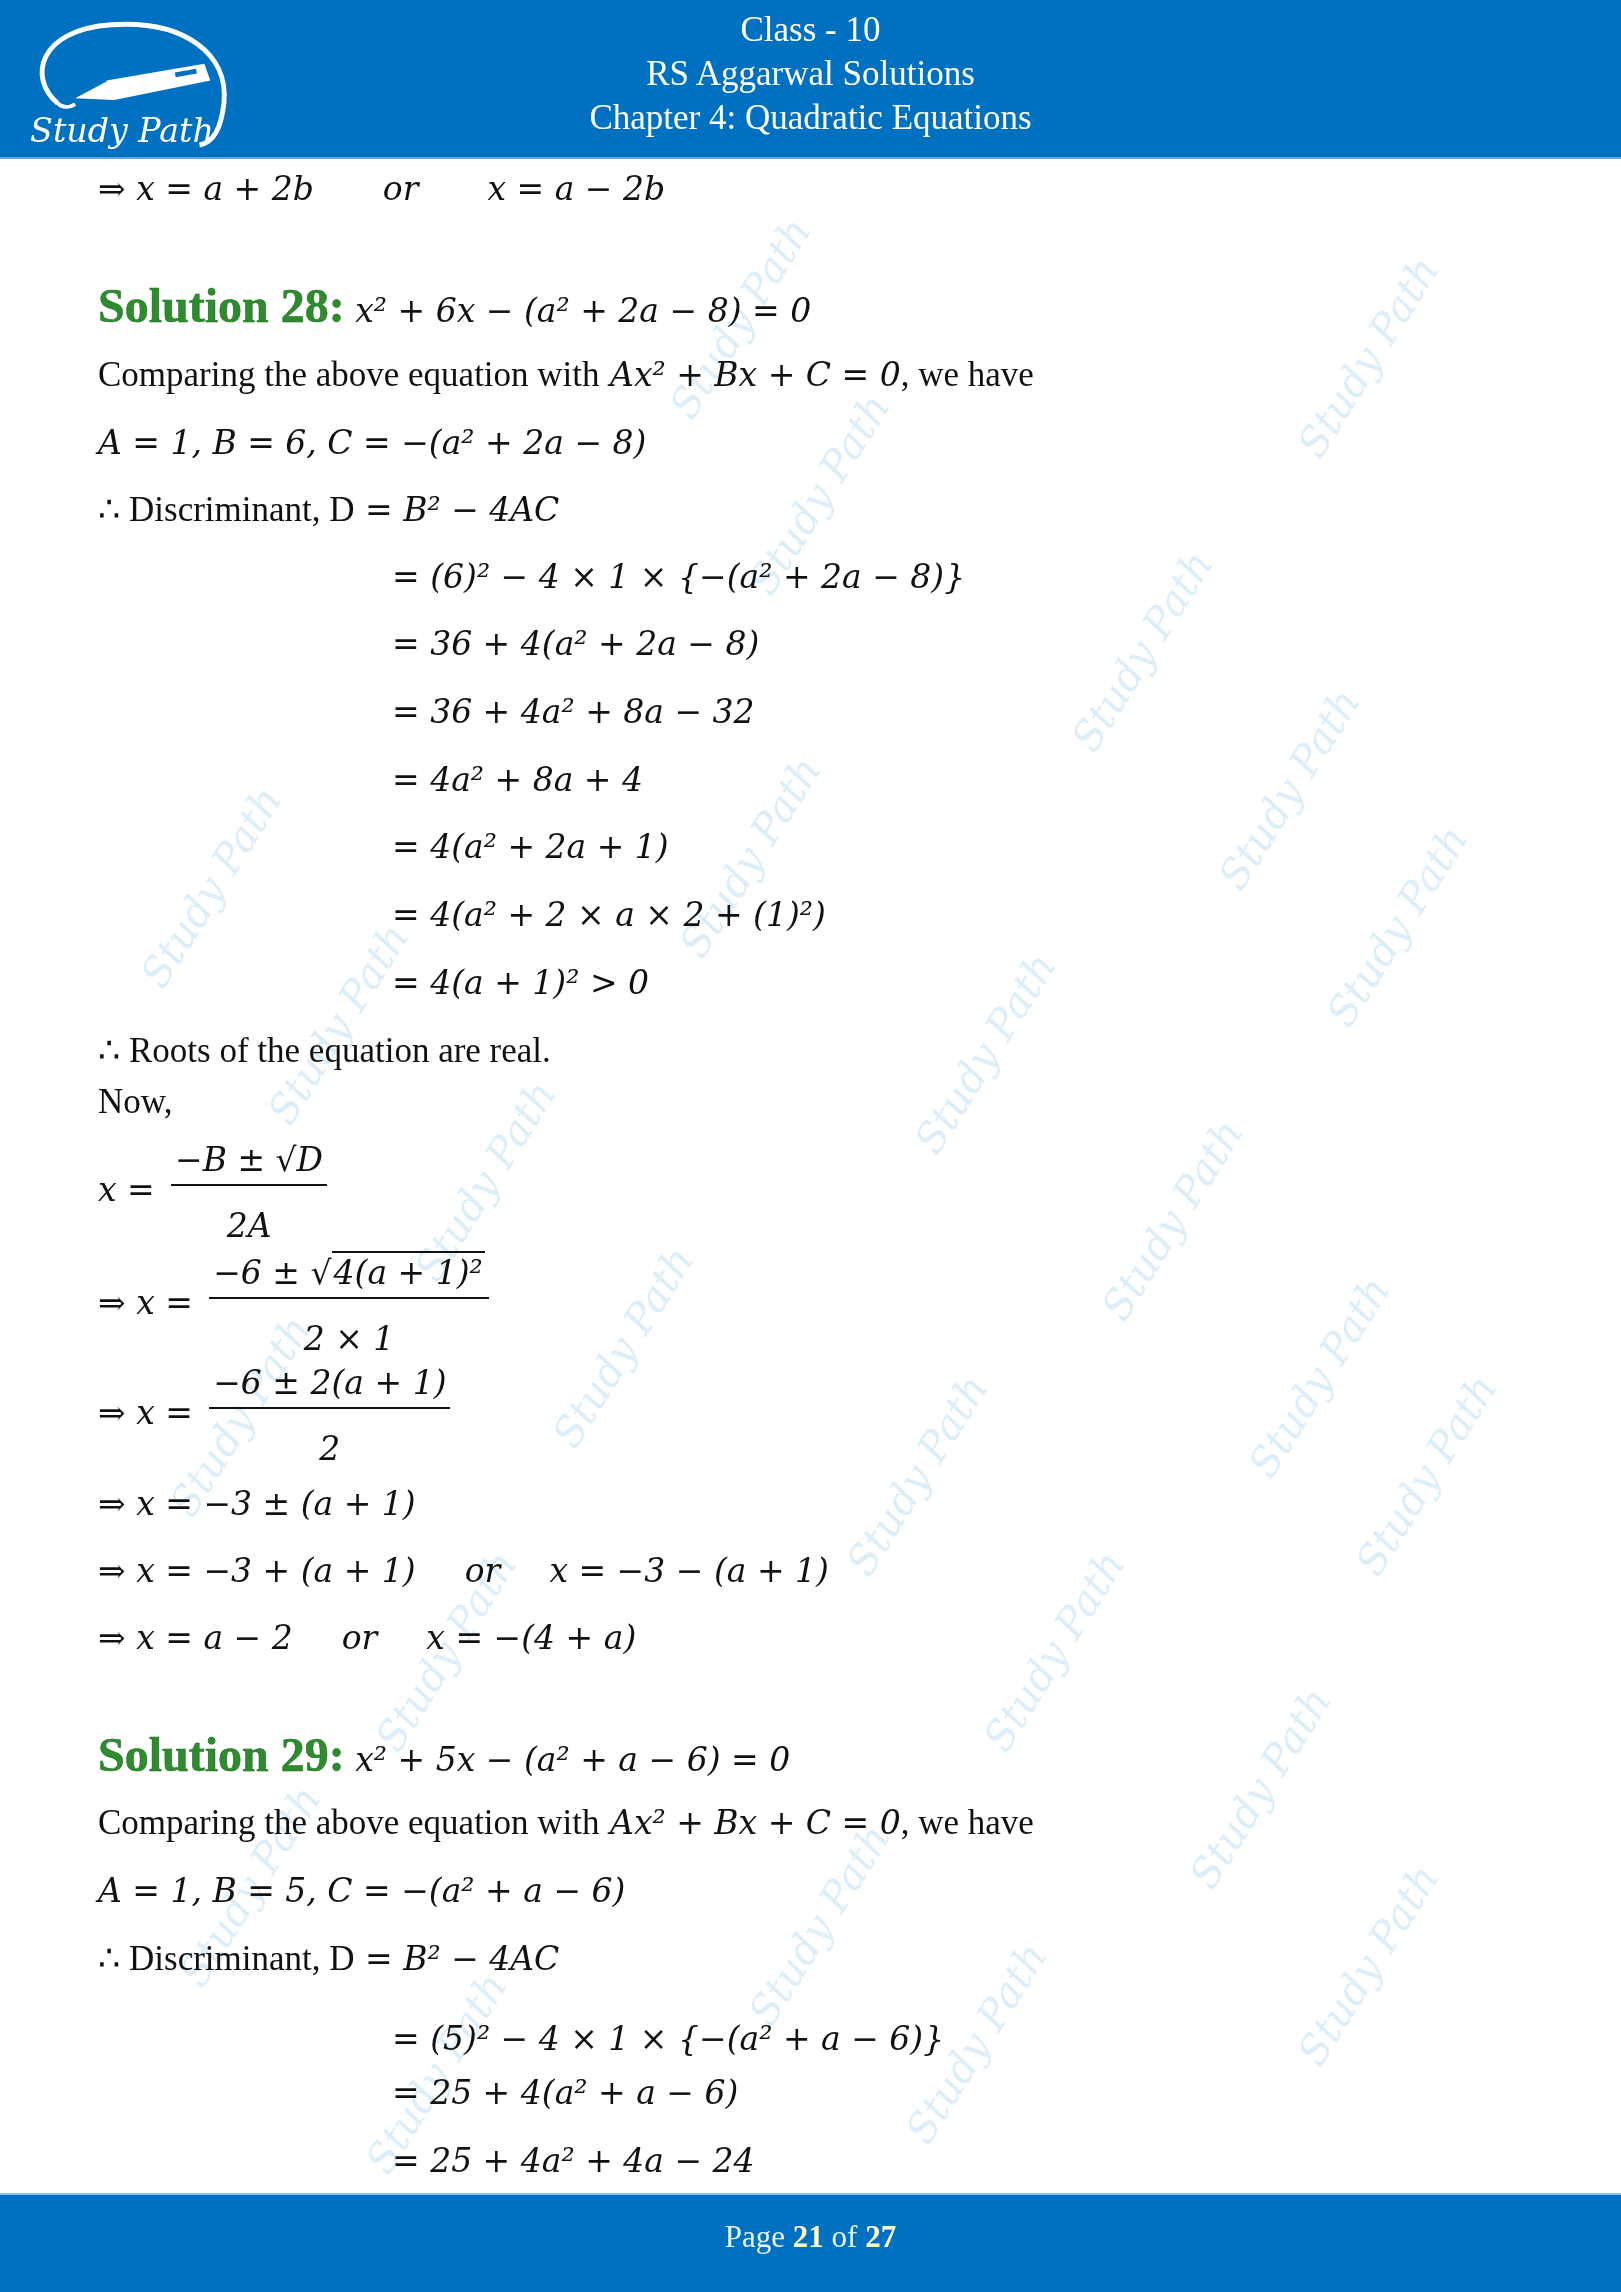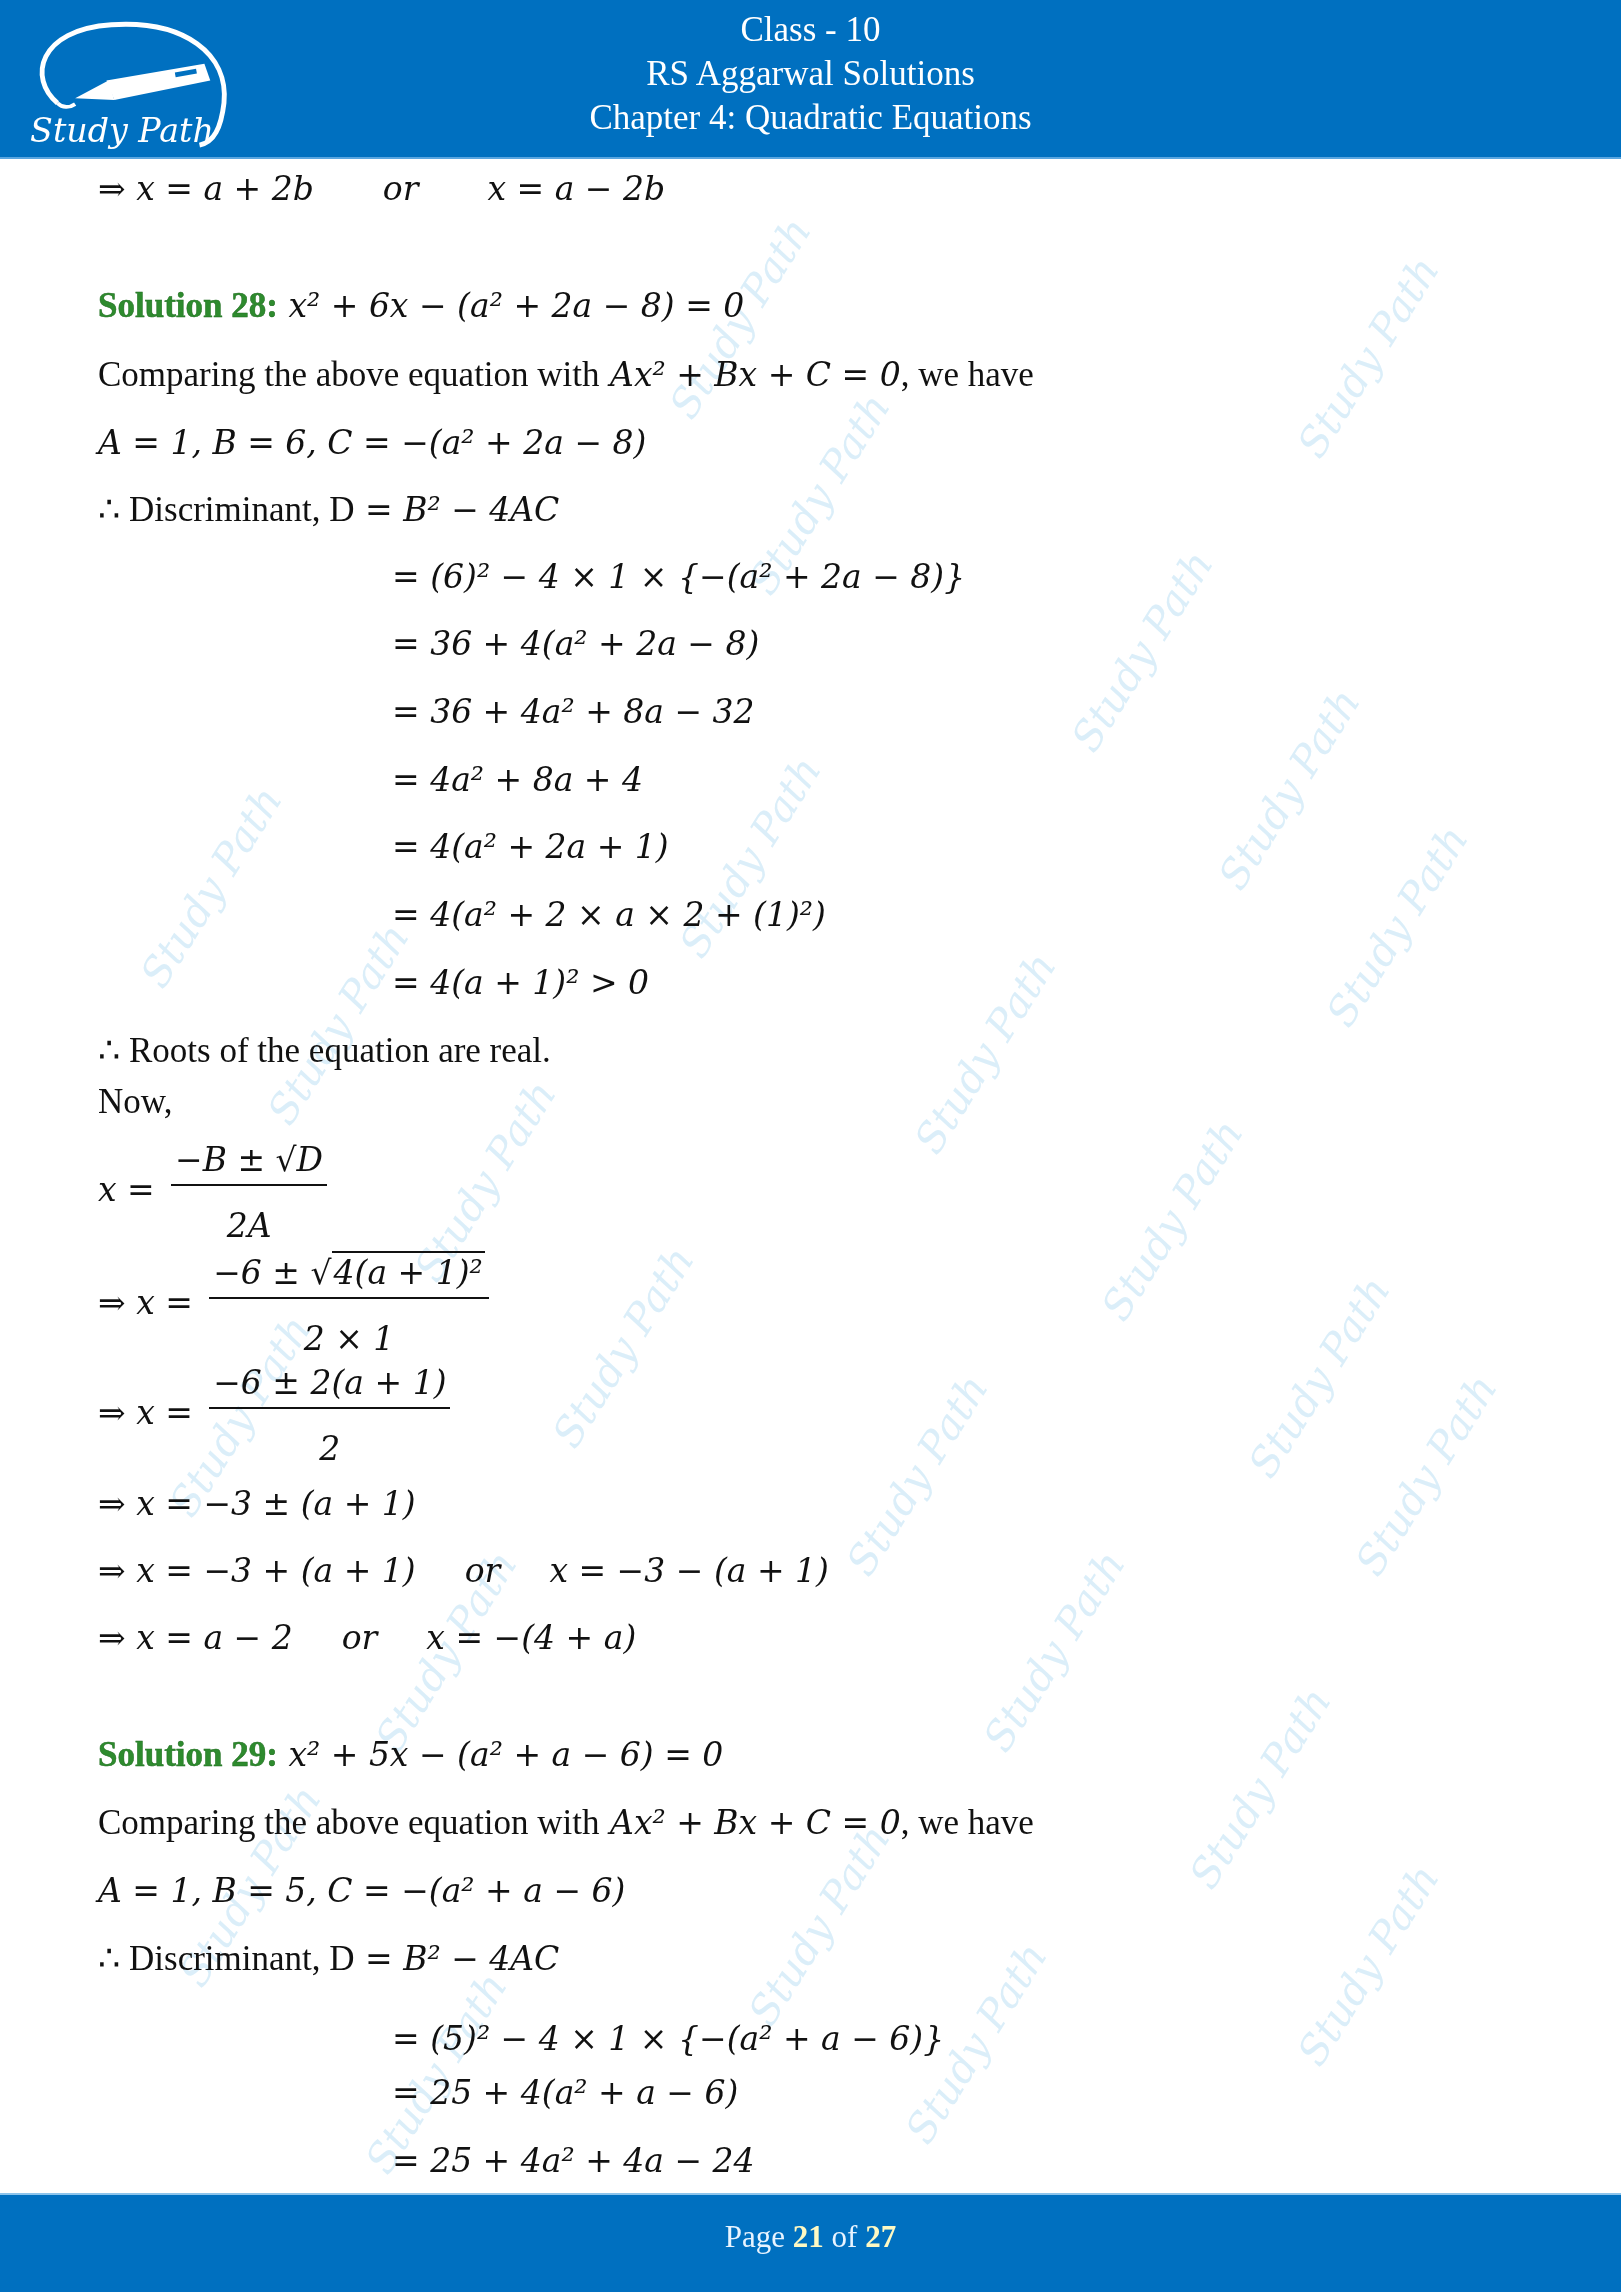--- a/index.html
+++ b/index.html
@@ -36,21 +36,21 @@
 
   .content { position: absolute; left: 98px; top: 0; width: 1431px; }
   .line {
     position: absolute; left: 0; white-space: nowrap;
     font-size: 33px; line-height: 39px;
   }
   .indent { left: 294px; }
   .m { font-family: "DejaVu Serif", serif; }
   .i { font-style: italic; }
   .txt { font-family: "Liberation Serif", "DejaVu Serif", serif; font-size: 35px; }
-  .sol-label { color: #2e8b2e; font-family: "Liberation Serif", serif; font-size: 35px; font-weight: bold;
+  .sol-label { color: #2e8b2e; font-family: "Liberation Serif", serif; font-size: 48px; font-weight: bold;
                -webkit-text-stroke: 0.5px #1f6b1f; }
   .gap { display: inline-block; width: 69px; }
   .gap-s { display: inline-block; width: 49px; }
 
   .frac { display: inline-flex; flex-direction: column; align-items: center; vertical-align: middle; margin: 0 5.9px; }
   .frac .num { padding: 0 3.9px 2px 3.9px; border-bottom: 2.9px solid #111; line-height: 45px; }
   .frac .den { padding-top: 18px; line-height: 43px; }
   .sqrt { display: inline-block; }
   .sqrt .rad { border-top: 2px solid #111; padding: 0 2px; }
 </style>

